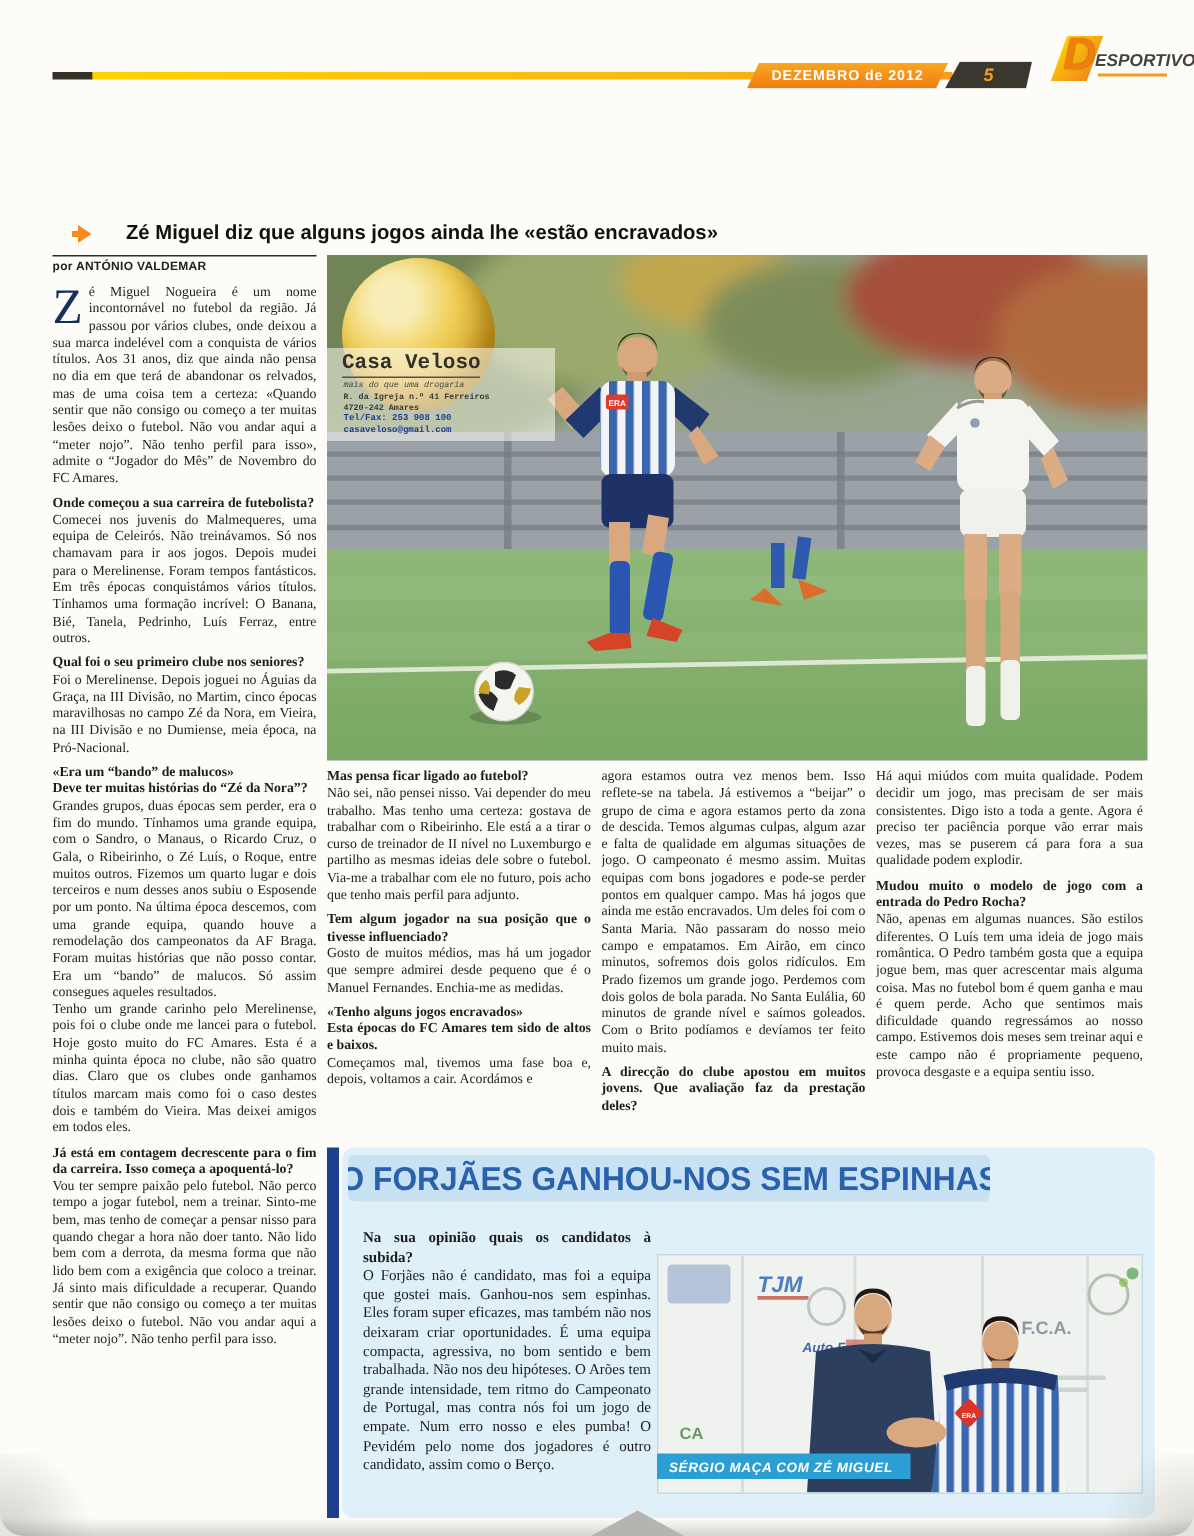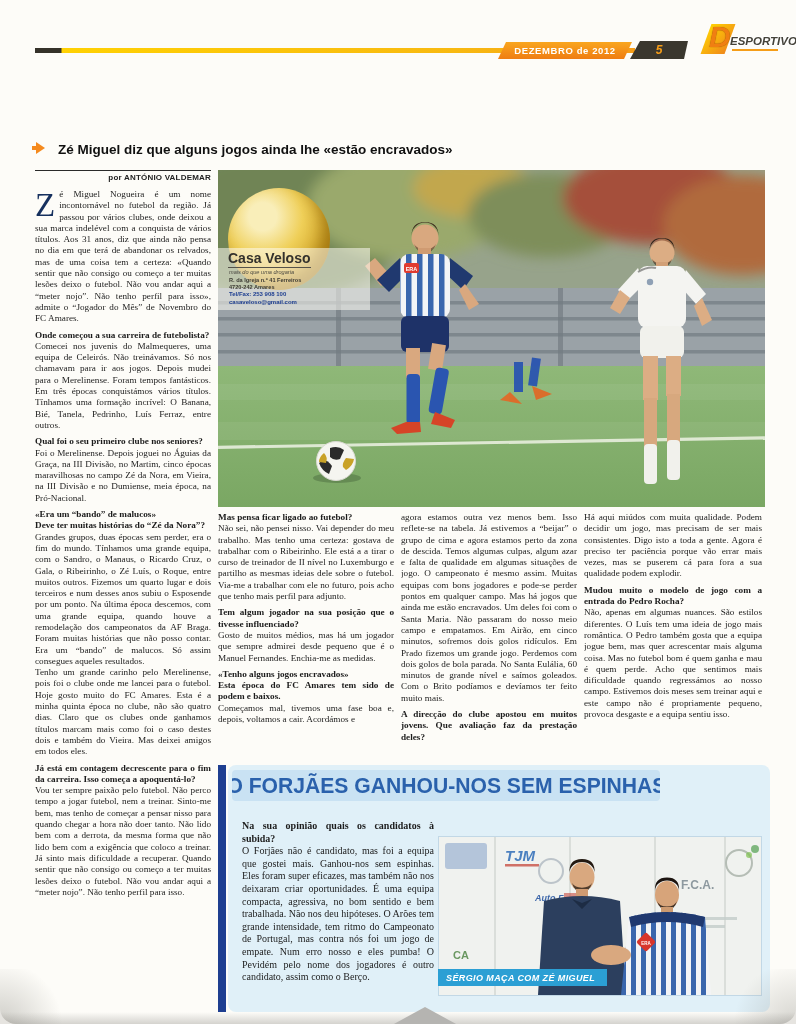--- a/index.html
+++ b/index.html
@@ -28,33 +28,33 @@
     font-weight:900;font-size:11.5px;color:#45433a;
     text-shadow:1px 0 0 #fff,-1px 0 0 #fff,0 1px 0 #fff,0 -1px 0 #fff}
   .logo-underline{position:absolute;left:46px;top:27px;width:46px;height:2px;background:#f59d18}
 
   
   .headline-box{position:absolute;left:35px;top:88px;width:730px;height:49px;background:#dbe0ec;
     border-top:3px solid #1e3e90;border-bottom:3px solid #1e3e90;
     display:flex;align-items:center;justify-content:center;overflow:hidden}
   .headline-box h1{font-family:"Liberation Sans",sans-serif;font-weight:900;font-size:37px;color:#1e3e90;
     white-space:nowrap;transform:scaleX(.94);letter-spacing:-.5px}
-  .subhead{position:absolute;left:36px;top:142px;width:730px;height:20px;display:flex;align-items:flex-start;gap:13px}
+  .subhead{position:absolute;left:52px;top:142px;width:730px;height:20px;display:flex;align-items:flex-end;gap:23px}
   .arrow{width:0;height:0;flex:0 0 auto;border-left:9px solid #f58a1e;border-top:6px solid transparent;
     border-bottom:6px solid transparent;position:relative}
   .arrow::before{content:"";position:absolute;left:-13px;top:-2px;width:5px;height:4px;background:#f58a1e}
   .subhead h2{font-family:"Liberation Sans",sans-serif;font-weight:800;font-size:13.5px;color:#101010}
   .byline{position:absolute;left:35px;top:170px;width:176px;border-top:1.5px solid #2a2a2a;
-    padding-top:2px;text-align:right;font-family:"Liberation Sans",sans-serif;font-size:8px;
+    padding-top:2px;text-align:left;font-family:"Liberation Sans",sans-serif;font-size:8px;
     font-weight:700;color:#222;letter-spacing:.2px}
 
   
   .main-photo{position:absolute;left:218px;top:170px;width:547px;height:337px;overflow:hidden;background:#9aa79b}
   .main-photo svg{display:block}
-  .ad{position:absolute;left:0;top:16px;width:160px;height:126px;font-family:Liberation Sans, sans-serif}
+  .ad{position:absolute;left:0;top:0;width:160px;height:126px;font-family:Liberation Mono, monospace}
   .ad-ball{position:absolute;left:10px;top:2px;width:102px;height:102px;border-radius:50%;
     background:radial-gradient(circle at 34% 28%,#f9eeb9 0 14%,#efcf58 40%,#cd9f20 72%,#a87b12 100%);
     box-shadow:inset -8px -10px 14px rgba(120,80,0,.45)}
   .ad-scrim{position:absolute;left:0;top:62px;width:152px;height:62px;background:rgba(253,252,244,.55)}
   .ad-name{position:absolute;left:10px;top:64px;font-size:14px;font-weight:700;color:#33312c;
     border-bottom:1.5px solid #55524a;padding-bottom:1px}
   .ad-tag{position:absolute;left:11px;top:83px;font-size:5.6px;font-style:italic;color:#4a4840}
   .ad-l1{position:absolute;left:11px;top:91px;font-size:5.6px;font-weight:700;color:#3c3a33}
   .ad-l2{position:absolute;left:11px;top:98px;font-size:5.6px;font-weight:700;color:#3c3a33}
   .ad-l3{position:absolute;left:11px;top:105px;font-size:6px;font-weight:800;color:#1d3e90}
@@ -240,21 +240,21 @@
       <p class="blk answer">Tenho um grande carinho pelo Merelinense, pois foi o clube onde me lancei para o futebol. Hoje gosto muito do FC Amares. Esta é a minha quinta época no clube, não são quatro dias. Claro que os clubes onde ganhamos títulos marcam mais como foi o caso destes dois e também do Vieira. Mas deixei amigos em todos eles.</p>
       <p class="blk question">Já está em contagem decrescente para o fim da carreira. Isso começa a apoquentá-lo?</p>
       <p class="blk answer">Vou ter sempre paixão pelo futebol. Não perco tempo a jogar futebol, nem a treinar. Sinto-me bem, mas tenho de começar a pensar nisso para quando chegar a hora não doer tanto. Não lido bem com a derrota, da mesma forma que não lido bem com a exigência que coloco a treinar. Já sinto mais dificuldade a recuperar. Quando sentir que não consigo ou começo a ter muitas lesões deixo o futebol. Não vou andar aqui a “meter nojo”. Não tenho perfil para isso.</p>
     </div>
   <div class="col col2">
       <p class="blk question">Mas pensa ficar ligado ao futebol?</p>
       <p class="blk answer">Não sei, não pensei nisso. Vai depender do meu trabalho. Mas tenho uma certeza: gostava de trabalhar com o Ribeirinho. Ele está a a tirar o curso de treinador de II nível no Luxemburgo e partilho as mesmas ideias dele sobre o futebol. Via-me a trabalhar com ele no futuro, pois acho que tenho mais perfil para adjunto.</p>
       <p class="blk question">Tem algum jogador na sua posição que o tivesse influenciado?</p>
       <p class="blk answer">Gosto de muitos médios, mas há um jogador que sempre admirei desde pequeno que é o Manuel Fernandes. Enchia-me as medidas.</p>
       <p class="blk kicker">«Tenho alguns jogos encravados»</p>
-      <p class="blk question">Esta época do FC Amares tem sido de podem e baixos.</p>
+      <p class="blk question">Esta épocas do FC Amares tem sido de altos e baixos.</p>
       <p class="blk answer">Começamos mal, tivemos uma fase boa e, depois, voltamos a cair. Acordámos e</p>
     </div>
   <div class="col col3">
       <p class="blk answer">agora estamos outra vez menos bem. Isso reflete-se na tabela. Já estivemos a “beijar” o grupo de cima e agora estamos perto da zona de descida. Temos algumas culpas, algum azar e falta de qualidade em algumas situações de jogo. O campeonato é mesmo assim. Muitas equipas com bons jogadores e pode-se perder pontos em qualquer campo. Mas há jogos que ainda me estão encravados. Um deles foi com o Santa Maria. Não passaram do nosso meio campo e empatamos. Em Airão, em cinco minutos, sofremos dois golos ridículos. Em Prado fizemos um grande jogo. Perdemos com dois golos de bola parada. No Santa Eulália, 60 minutos de grande nível e saímos goleados. Com o Brito podíamos e devíamos ter feito muito mais.</p>
       <p class="blk question">A direcção do clube apostou em muitos jovens. Que avaliação faz da prestação deles?</p>
     </div>
   <div class="col col4">
       <p class="blk answer">Há aqui miúdos com muita qualidade. Podem decidir um jogo, mas precisam de ser mais consistentes. Digo isto a toda a gente. Agora é preciso ter paciência porque vão errar mais vezes, mas se puserem cá para fora a sua qualidade podem explodir.</p>
       <p class="blk question">Mudou muito o modelo de jogo com a entrada do Pedro Rocha?</p>
       <p class="blk answer">Não, apenas em algumas nuances. São estilos diferentes. O Luís tem uma ideia de jogo mais romântica. O Pedro também gosta que a equipa jogue bem, mas quer acrescentar mais alguma coisa. Mas no futebol bom é quem ganha e mau é quem perde. Acho que sentimos mais dificuldade quando regressámos ao nosso campo. Estivemos dois meses sem treinar aqui e este campo não é propriamente pequeno, provoca desgaste e a equipa sentiu isso.</p>

